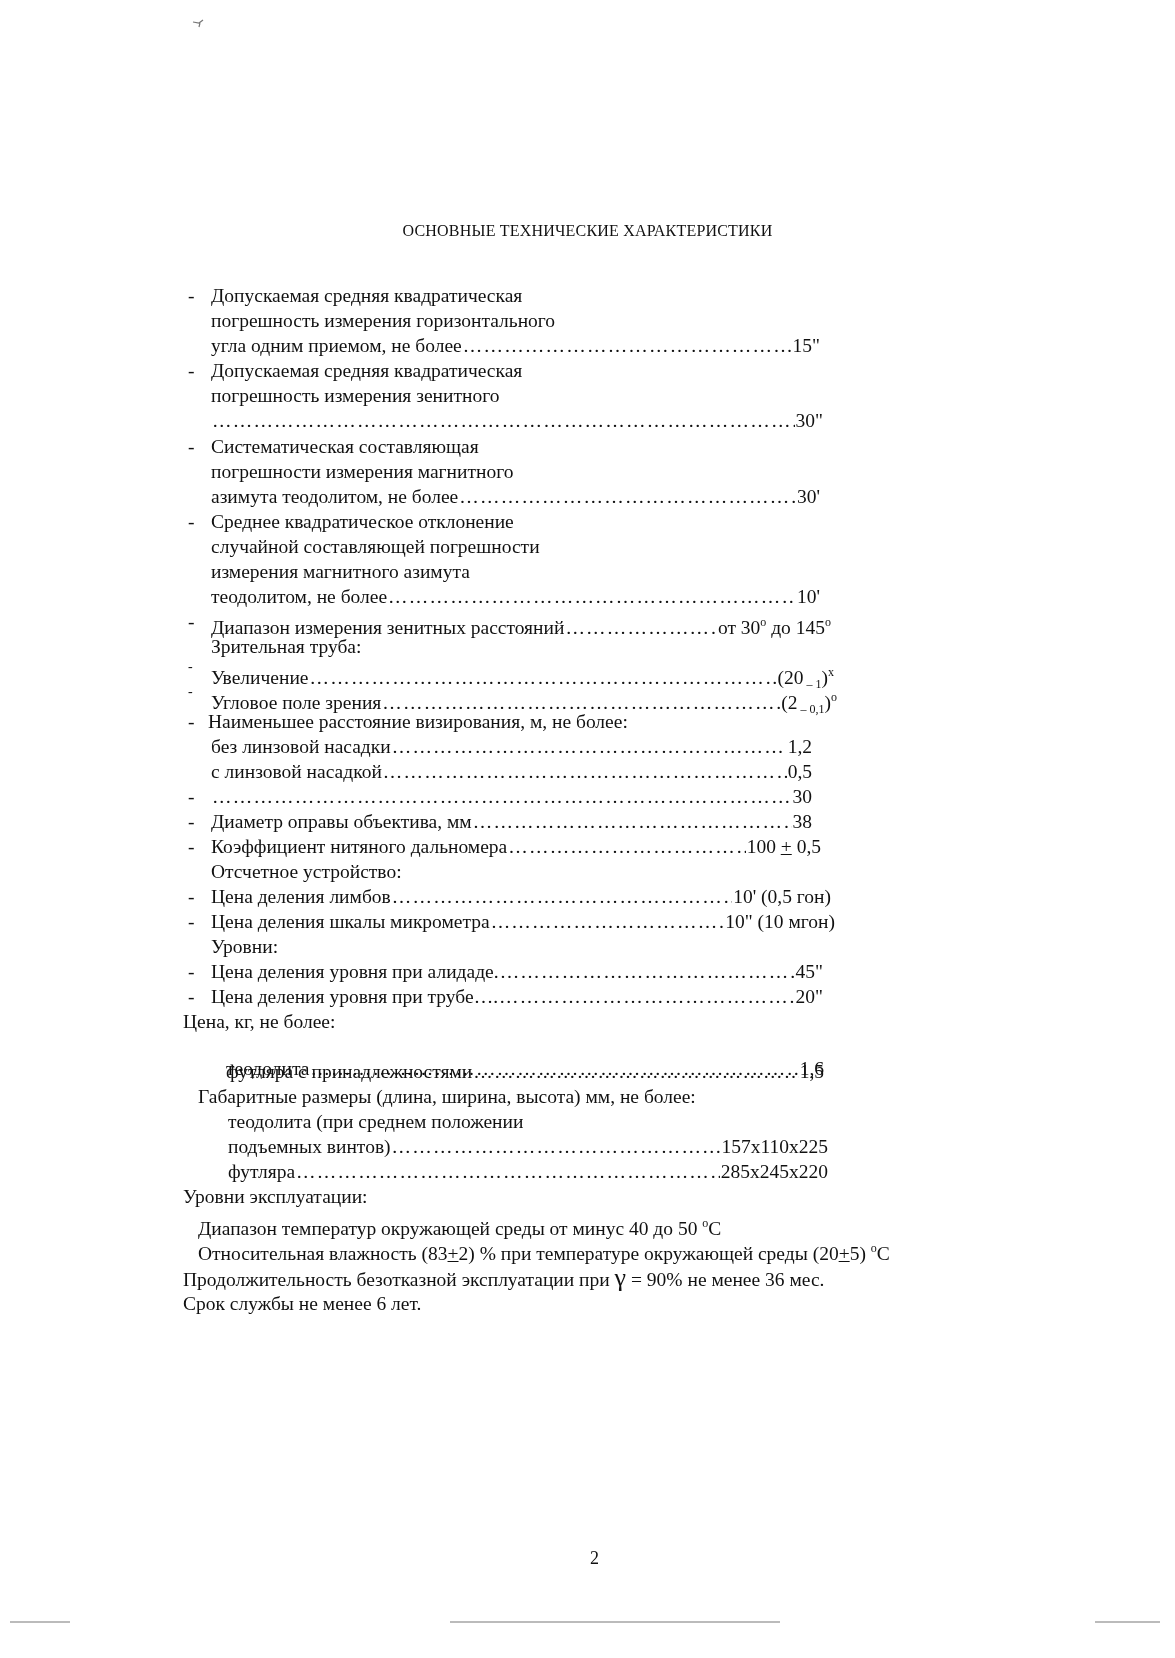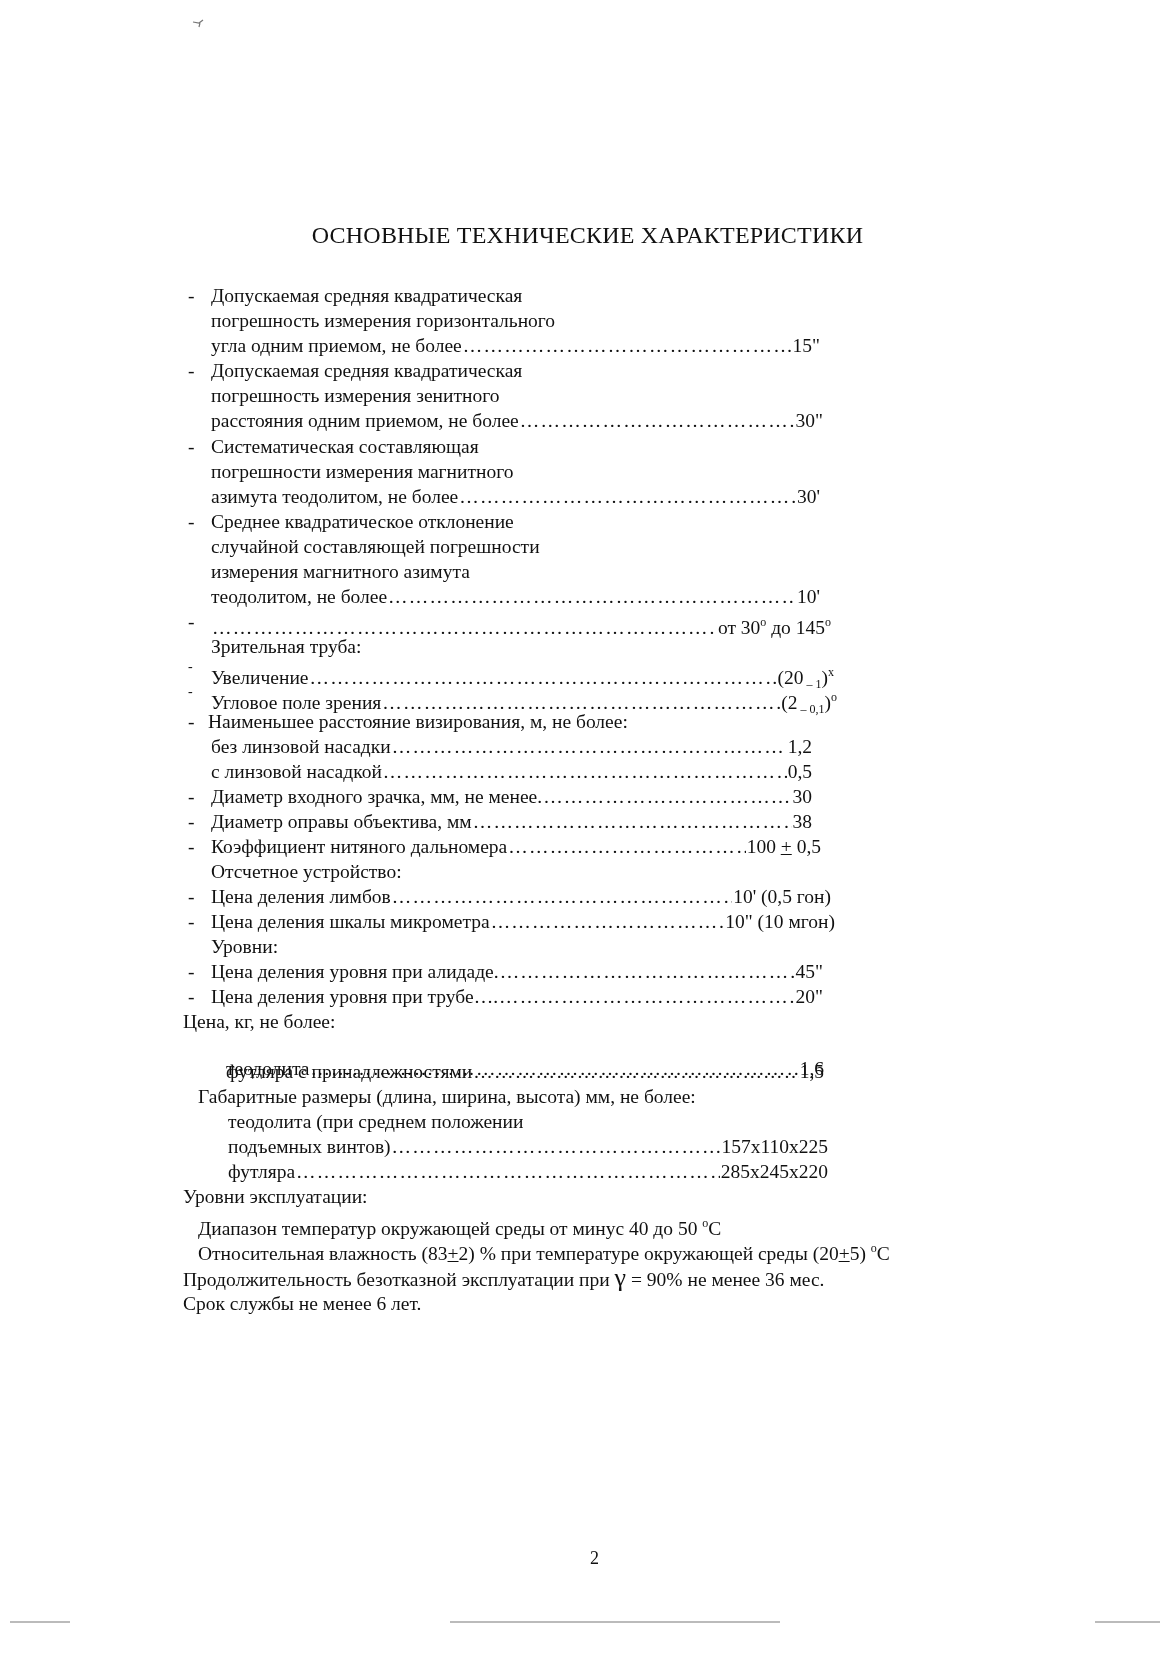--- a/index.html
+++ b/index.html
@@ -3,21 +3,21 @@
 <meta charset="utf-8">
 <style>
   html, body { margin: 0; padding: 0; background: #ffffff; }
   body {
     width: 1175px; height: 1658px; position: relative; overflow: hidden;
     font-family: "Liberation Serif", "DejaVu Serif", serif;
     color: #111111;
   }
   .title {
     position: absolute; top: 222px; left: 0; width: 100%;
-    text-align: center; font-size: 24px; letter-spacing: 0.2px;
+    text-align: center; font-size: 16px; letter-spacing: 0.2px;
     box-sizing: border-box;
   }
   .line {
     position: absolute; font-size: 19.5px; line-height: 26px; white-space: nowrap;
     display: flex; align-items: baseline;
   }
   .dash { position: absolute; left: 188px; font-size: 19.5px; line-height: 26px; }
   .dots {
     flex: 1; overflow: hidden; white-space: nowrap; letter-spacing: 1.2px;
     margin: 0 1px;
@@ -51,21 +51,20 @@
 <div class="line" style="top:333px;left:211px;width:609px">
   <span>угла одним приемом, не более</span>
     <span class="dots"></span>
     <span class="val">15"</span>
 </div>
 
 <span class="dash" style="top:358px">-</span>
 <div class="line" style="top:358px;left:211px">Допускаемая средняя квадратическая</div>
 <div class="line" style="top:383px;left:211px">погрешность измерения зенитного</div>
 <div class="line" style="top:408px;left:211px;width:612px">
-  <span>расстояния одним приемом, не более</span>
     <span class="dots"></span>
     <span class="val">30"</span>
 </div>
 
 <span class="dash" style="top:434px">-</span>
 <div class="line" style="top:434px;left:211px">Систематическая составляющая</div>
 <div class="line" style="top:459px;left:211px">погрешности измерения магнитного</div>
 <div class="line" style="top:484px;left:211px;width:609px">
   <span>азимута теодолитом, не более</span>
     <span class="dots"></span>
@@ -77,20 +76,21 @@
 <div class="line" style="top:534px;left:211px">случайной составляющей погрешности</div>
 <div class="line" style="top:559px;left:211px">измерения магнитного азимута</div>
 <div class="line" style="top:584px;left:211px;width:609px">
   <span>теодолитом, не более</span>
     <span class="dots"></span>
     <span class="val">10'</span>
 </div>
 
 <span class="dash" style="top:609px">-</span>
 <div class="line" style="top:609px;left:211px;width:620px">
+  <span>Диапазон измерения зенитных расстояний</span>
     <span class="dots"></span>
     <span class="val"><span>от 30</span><sup>o</sup><span> до 145</span><sup>o</sup></span>
 </div>
 
 <div class="line" style="top:634px;left:211px">Зрительная труба:</div>
 <span class="dash" style="top:654px;font-size:14px">-</span>
 <div class="line" style="top:659px;left:211px;width:623px">
   <span>Увеличение</span>
     <span class="dots"></span>
     <span class="val"><span>(20</span><sub> – 1</sub>)<sup>x</sup></span>
@@ -110,21 +110,20 @@
     <span class="val">1,2</span>
 </div>
 <div class="line" style="top:759px;left:211px;width:601px">
   <span>с линзовой насадкой</span>
     <span class="dots"></span>
     <span class="val">0,5</span>
 </div>
 
 <span class="dash" style="top:784px">-</span>
 <div class="line" style="top:784px;left:211px;width:601px">
-  <span>Диаметр входного зрачка, мм, не менее.</span>
     <span class="dots"></span>
     <span class="val">30</span>
 </div>
 
 <span class="dash" style="top:809px">-</span>
 <div class="line" style="top:809px;left:211px;width:601px">
   <span>Диаметр оправы объектива, мм</span>
     <span class="dots"></span>
     <span class="val">38</span>
 </div>

